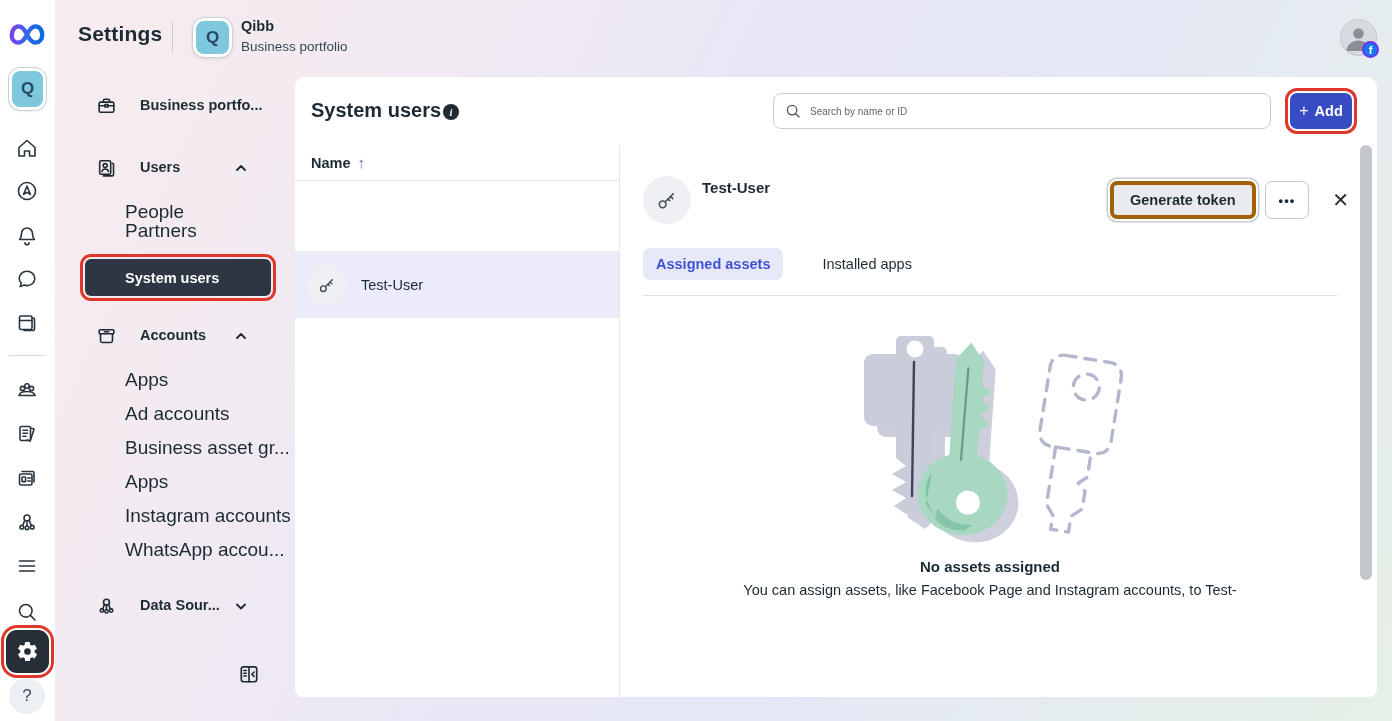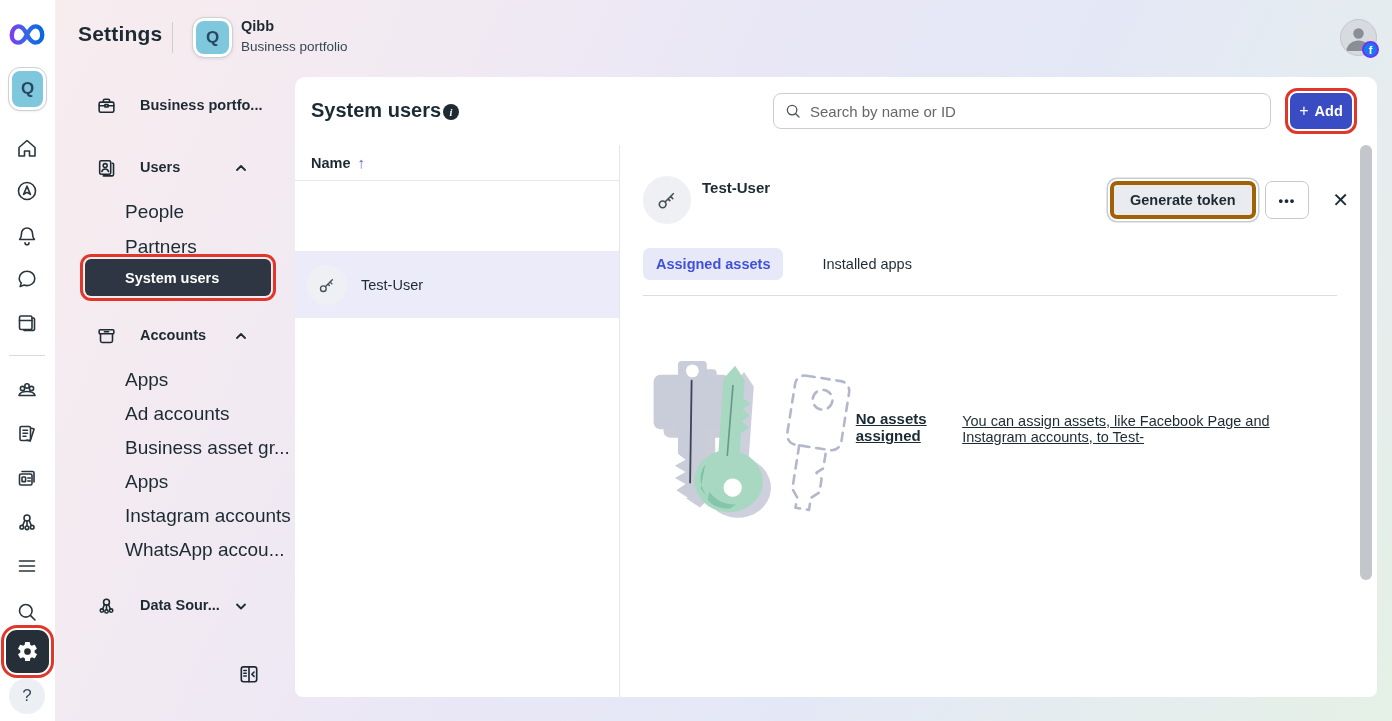--- a/index.html
+++ b/index.html
@@ -60,21 +60,21 @@
   
   .card { position:absolute; left:295px; top:77px; width:1082px; height:620px; background:#fff;
           border-radius:10px 10px 8px 8px; z-index:4; }
   .card-title { position:absolute; left:16px; top:22px; font-size:20px; font-weight:700; }
   .info-dot { position:absolute; left:148px; top:27px; width:16px; height:16px; border-radius:50%;
               background:#1f2a33; color:#fff; font-size:10.5px; font-weight:700; font-style:italic;
               display:flex; align-items:center; justify-content:center; font-family:"Liberation Serif",serif; }
   .search-box { position:absolute; left:478px; top:16px; width:498px; height:36px; border:1px solid #c9cdd3;
                 border-radius:8px; background:#fff; display:flex; align-items:center; padding:0 10px; }
   .search-box svg { stroke:#4b5359; fill:none; stroke-width:1.7; stroke-linecap:round; }
-  .search-box input { border:none; outline:none; flex:1; margin-left:8px; font-size:15px;
+  .search-box input { border:none; outline:none; flex:1; margin-left:8px; font-size:10px;
                       font-family:"Liberation Sans",sans-serif; color:#1c2b33; background:transparent; }
   .search-box input::placeholder { color:#65676b; }
   .add-btn { position:absolute; left:995px; top:16px; width:62px; height:36px; border:none; border-radius:7px;
              background:#3a4cc3; color:#fff; font-size:14.5px; font-weight:700; cursor:pointer;
              display:flex; align-items:center; justify-content:center; gap:6px;
              font-family:"Liberation Sans",sans-serif; }
   .add-plus { font-size:16px; font-weight:400; margin-top:-1px; }
 
   
   .list-panel { position:absolute; left:0; top:68px; width:325px; height:552px; border-right:1px solid #e4e6ea; }
@@ -97,21 +97,21 @@
          font-size:14.5px; font-weight:700; color:#1c2b33; cursor:pointer; font-family:"Liberation Sans",sans-serif; }
   .btn-focus { background:#e9ebee; border:4px solid #a16207;
                box-shadow:0 0 0 2px #fff, 0 0 0 3.5px #c7cbd3; }
   .btn-more { padding:0 13px; letter-spacing:1px; font-size:13px; }
   .close-x { margin-left:14px; font-size:20px; color:#1c2b33; cursor:pointer; background:none; border:none;
              font-family:"Liberation Sans",sans-serif; }
   .tabs { display:flex; align-items:center; margin-top:24px; gap:26px; }
   .tab { font-size:14.5px; cursor:pointer; padding:8px 13px; border-radius:7px; }
   .tab.active { background:#e7e9f9; color:#3f51d6; font-weight:700; }
   .detail-divider { margin-top:15px; margin-right:18px; height:1px; background:#dadde1; }
-  .empty-state { display:flex; flex-direction:row; align-items:center; margin-right:18px;text-decoration:underline; }
+  .empty-state { display:flex; flex-direction:column; align-items:center; margin-right:18px; }
   .empty-art { margin-top:30px; }
   .empty-title { margin-top:4px; font-size:15px; font-weight:700; }
   .empty-desc { margin-top:7px; font-size:14.5px; color:#1c2b33; }
 
   .scroll-thumb { position:absolute; right:5px; top:68px; width:12px; height:435px; background:#c3c6ca; border-radius:7px; cursor:grab; }
 </style>
 </head>
 <body>
 
 <div class="rail">
@@ -252,21 +252,21 @@
       </svg>
   </span>
   <div class="side-head" style="top:159px">Users</div>
   <span class="chev" style="top:161px">
     <svg width="14" height="14" viewBox="0 0 14 14">
         <path d="M3 9 7 5l4 4" stroke-width="1.8"></path>
       </svg>
   </span>
 
   <div class="side-item" style="top:201px">People</div>
-  <div class="side-item" style="top:236px">Partners</div>
+  <div class="side-item" style="top:220px">Partners</div>
   <div class="selected-pill hl">
     <span>System users</span>
   </div>
 
   <span class="side-icon" style="left:96px; top:325px">
     <svg width="21" height="21" viewBox="0 0 20 20">
         <rect x="3" y="4.5" width="14" height="3.8" rx="1"></rect>
         <path d="M4.3 8.3V15a1.6 1.6 0 0 0 1.6 1.6h8.2a1.6 1.6 0 0 0 1.6-1.6V8.3"></path>
         <path d="M8 6.4h4"></path>
       </svg>

